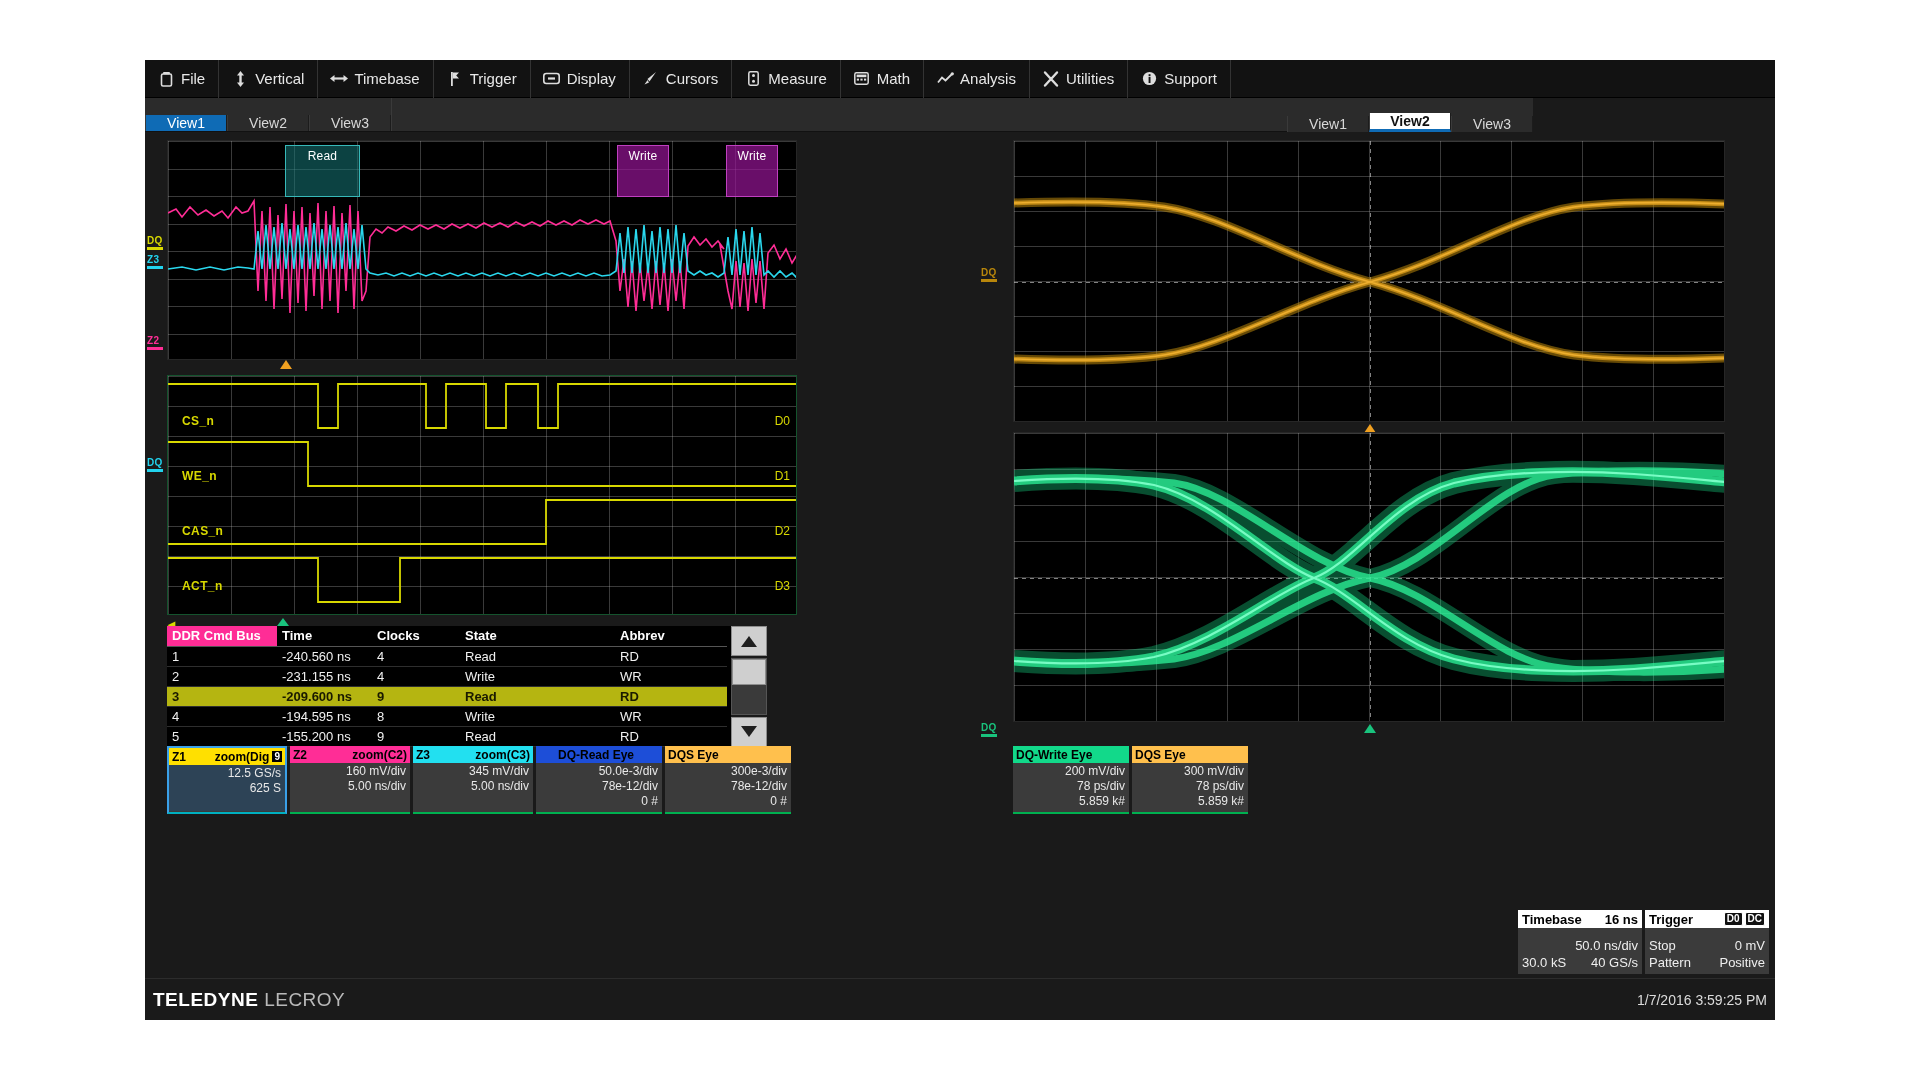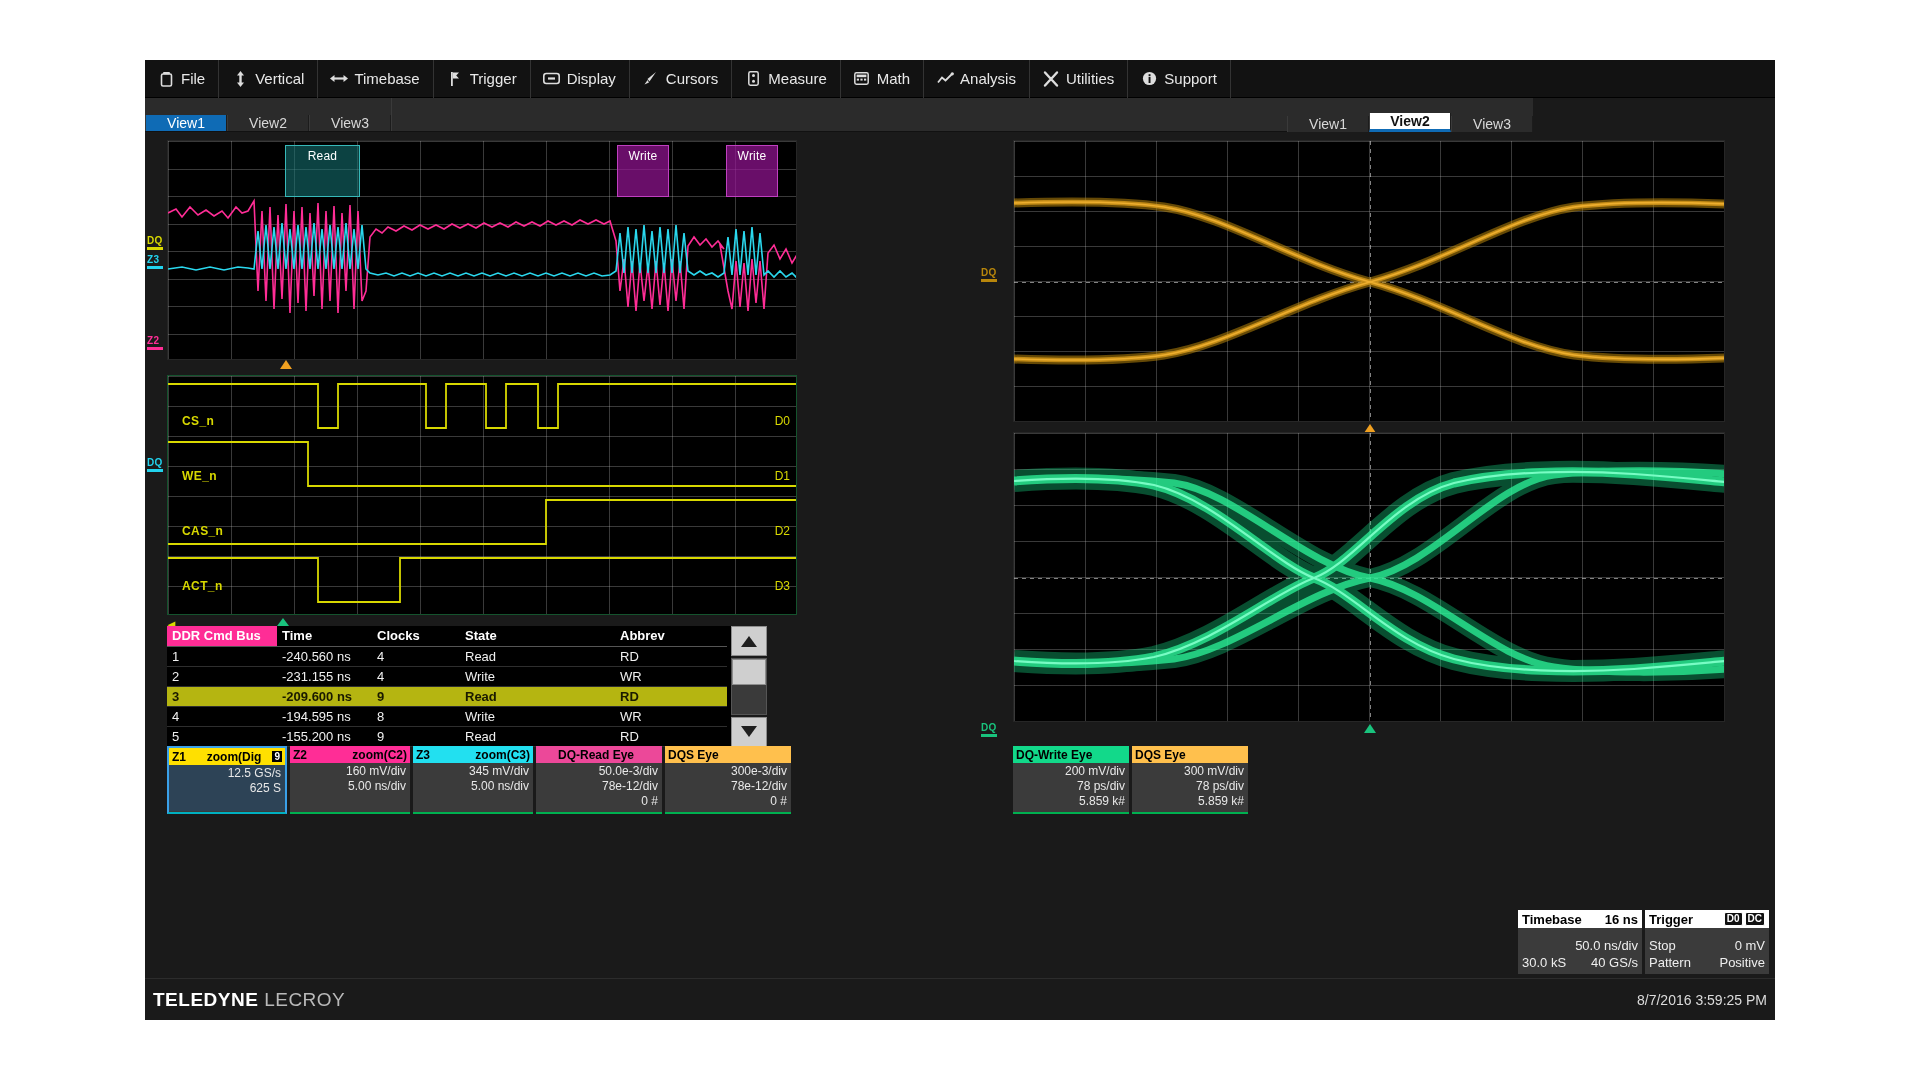--- a/index.html
+++ b/index.html
@@ -543,21 +543,21 @@
           <div class="sc-btn">
               <span class="sc-arrow down"></span>
             </div>
         </div>
       </div>
 
       <div class="desc-row" style="left:22px; top:614px;">
         <div class="desc selected">
           <div class="dhead" style="background:#ffe000;color:#000;">
             <span>Z1</span>
-            <span style="display:flex;align-items:center;gap:11px;">
+            <span style="display:flex;align-items:center;gap:3px;">
               <span>zoom(Dig</span>
               <span style="background:#000;color:#fff;font-size:10px;padding:0 2px;">9</span>
             </span>
           </div>
           <div class="dbody">
             <div>12.5 GS/s</div>
             <div>625 S</div>
           </div>
         </div>
 
@@ -577,21 +577,21 @@
             <span>Z3</span>
             <span>zoom(C3)</span>
           </div>
           <div class="dbody">
             <div>345 mV/div</div>
             <div>5.00 ns/div</div>
           </div>
         </div>
 
         <div class="desc w140">
-          <div class="dhead" style="background:#ec4899;color:#000;justify-content:flex-start;padding-left:22px;">
+          <div class="dhead" style="background:#1d4ed8;color:#000;justify-content:flex-start;padding-left:22px;">
             <span>DQ-Read Eye</span>
           </div>
           <div class="dbody">
             <div>50.0e-3/div</div>
             <div>78e-12/div</div>
             <div>0 #</div>
           </div>
         </div>
 
         <div class="desc w140">
@@ -727,15 +727,15 @@
         </div>
       </div>
     </div>
   </div>
 
   <div class="footer">
     <div class="logo">
       <span class="b">TELEDYNE</span>
       <span class="g">LECROY</span>
     </div>
-    <div class="clock">8/7/2016 3:59:25 PM</div>
+    <div class="clock">1/7/2016 3:59:25 PM</div>
   </div>
 </div>
 
 </body></html>

